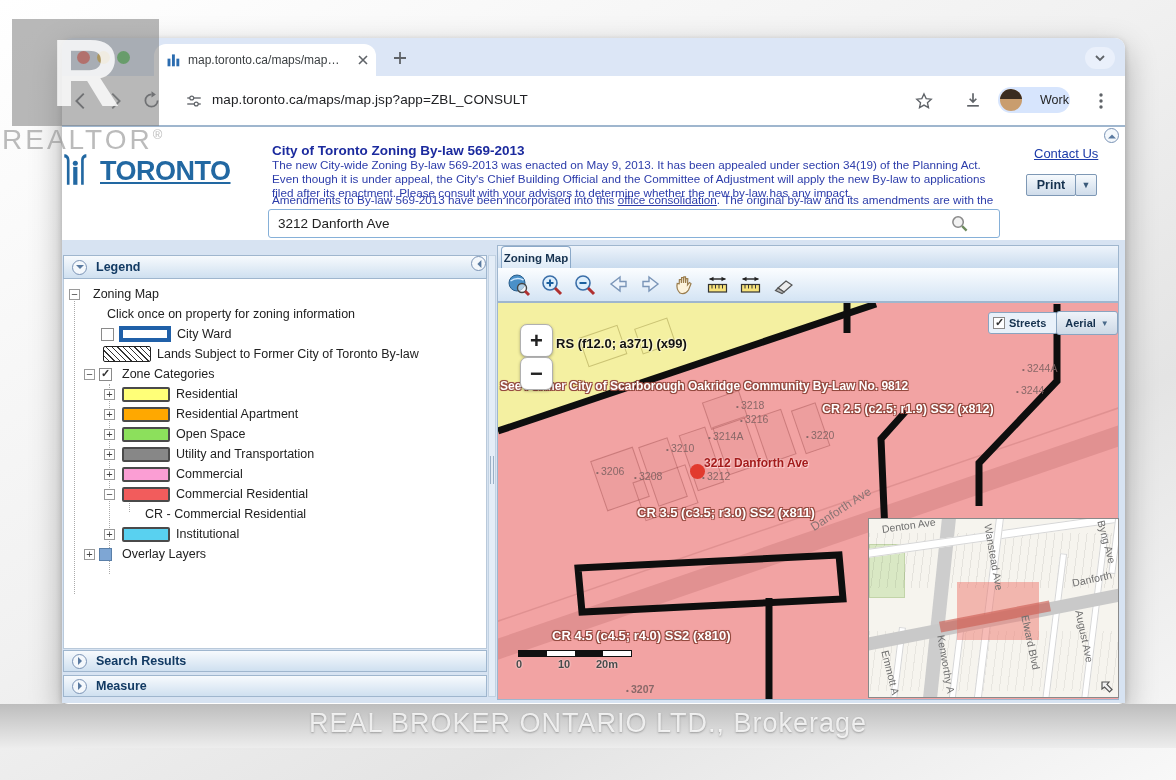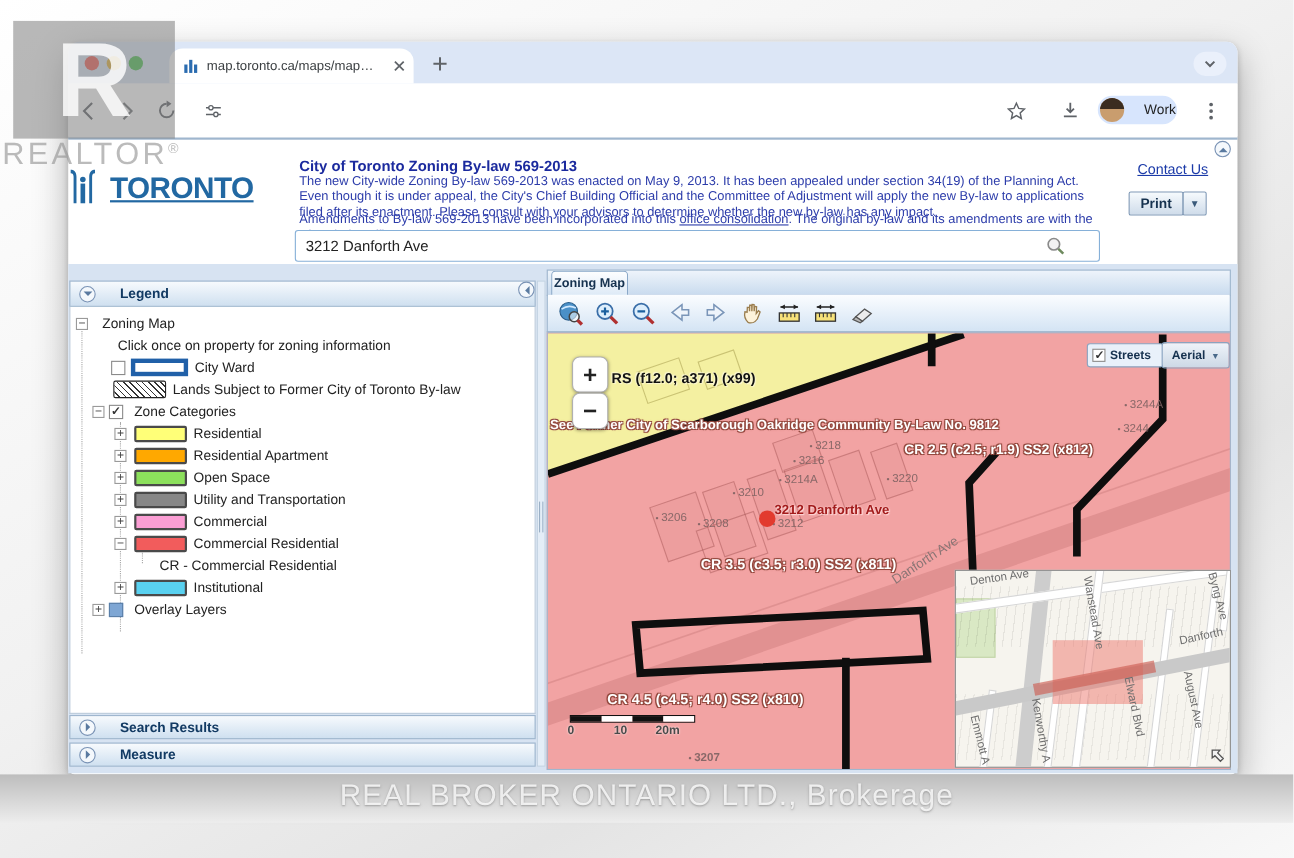--- a/index.html
+++ b/index.html
@@ -34,21 +34,21 @@
     font-family:"Liberation Sans",sans-serif;font-size:13.5px;color:#222;padding:0 30px 0 9px;outline:none;}
   .circbtn{width:13px;height:13px;border-radius:50%;border:1px solid #7a93b5;background:#f4f8fc;position:relative;}
   .tri-up::after,.tri-down::after,.tri-left::after,.tri-right::after{content:"";position:absolute;left:50%;top:50%;border:4px solid transparent;}
   .tri-up::after{border-bottom-color:#5a7aa0;transform:translate(-50%,-70%);}
   .tri-down::after{border-top-color:#5a7aa0;transform:translate(-50%,-25%);}
   .tri-left::after{border-right-color:#5a7aa0;transform:translate(-70%,-50%);}
   .tri-right::after{border-left-color:#5a7aa0;transform:translate(-25%,-50%);}
   
   .apparea{left:62px;top:240px;width:1063px;height:463px;background:#d7e3f2;}
   .panelbar{background:linear-gradient(#f7fafd,#cfe0f0);border:1px solid #9fb6ce;box-sizing:border-box;
-    display:flex;align-items:center;gap:22px;padding-left:8px;}
+    display:flex;align-items:center;gap:9px;padding-left:8px;}
   .panelbar .ptitle{font-size:12.5px;font-weight:bold;color:#123a63;}
   .sidebody{left:63px;top:279px;width:424px;height:370px;background:#fff;border:1px solid #b9c9da;border-top:none;box-sizing:border-box;}
   
   .trow{display:flex;align-items:center;height:20px;font-size:12.5px;color:#222;}
   .tog{width:11px;height:11px;border:1px solid #9a9a9a;background:#fff;box-sizing:border-box;
     font-size:11px;line-height:8px;text-align:center;color:#444;flex:0 0 auto;}
   .tog.minus::before{content:"−";} .tog.plus::before{content:"+";}
   .ck{width:13px;height:13px;border:1px solid #8a8a8a;background:#fff;box-sizing:border-box;position:relative;flex:0 0 auto;}
   .ck.checked::after{content:"✓";position:absolute;left:1px;top:-2px;font-size:11px;font-weight:bold;color:#333;}
   .ck.partial{background:#7ea6d4;border-color:#5a7fa8;}
@@ -137,20 +137,21 @@
   <svg class="abs" style="left:141px;top:90px;" width="21" height="21" viewBox="0 0 24 24">
     <path d="M19 12 A7 7 0 1 1 12 5" fill="none" stroke="#5f6368" stroke-width="2"></path>
     <path d="M12 1.5 L17 5 L12 8.5" fill="#5f6368"></path>
   </svg>
   <svg class="abs" style="left:185px;top:92px;" width="18" height="18" viewBox="0 0 24 24">
     <line x1="3" y1="8" x2="21" y2="8" stroke="#5f6368" stroke-width="1.8"></line>
       <circle cx="9" cy="8" r="2.6" fill="#fff" stroke="#5f6368" stroke-width="1.6"></circle>
     <line x1="3" y1="16" x2="21" y2="16" stroke="#5f6368" stroke-width="1.8"></line>
       <circle cx="15" cy="16" r="2.6" fill="#fff" stroke="#5f6368" stroke-width="1.6"></circle>
   </svg>
+  <div class="abs urltext">map.toronto.ca/maps/map.jsp?app=ZBL_CONSULT</div>
   <svg class="abs" style="left:914px;top:91px;" width="20" height="20" viewBox="0 0 24 24">
     <path d="M12 3.5 l2.6 5.6 6.1.7 -4.6 4.2 1.3 6 -5.4-3.1 -5.4 3.1 1.3-6 -4.6-4.2 6.1-.7 Z" fill="none" stroke="#5f6368" stroke-width="1.6"></path>
   </svg>
   <svg class="abs" style="left:963px;top:90px;" width="20" height="20" viewBox="0 0 24 24">
     <path d="M12 4 V14 M8 10.5 L12 14.5 L16 10.5" fill="none" stroke="#5f6368" stroke-width="2"></path>
     <path d="M5 19 H19" stroke="#5f6368" stroke-width="2"></path>
   </svg>
   <div class="abs chip">
     <div class="avatar"></div>
     <span class="chiptext">Work</span>
@@ -401,21 +402,21 @@
   <div class="rslab abs" style="left:556px;top:336px;">RS (f12.0; a371) (x99)</div>
   <div class="zlab abs" style="left:500px;top:379px;font-size:12px;">See Former City of Scarborough Oakridge Community By-Law No. 9812</div>
   <div class="zlab abs" style="left:822px;top:402px;">CR 2.5 (c2.5; r1.9) SS2 (x812)</div>
   <div class="markerlab abs" style="left:704px;top:456px;">3212 Danforth Ave</div>
   <div class="abs" style="left:690px;top:464px;width:15px;height:15px;border-radius:50%;background:#e23a2e;z-index:6;"></div>
   <div class="zlab abs" style="left:637px;top:505px;font-size:13px;">CR 3.5 (c3.5; r3.0) SS2  (x811)</div>
   <div class="zlab abs" style="left:552px;top:628px;font-size:13px;">CR 4.5 (c4.5; r4.0) SS2  (x810)</div>
   <div class="abs" style="left:808px;top:522px;font-size:12px;color:#8a7474;transform:rotate(-33deg);transform-origin:left top;z-index:4;white-space:nowrap;">Danforth Ave</div>
 
   <div class="hnum" style="left:736px;top:399px;">3218</div>
-  <div class="hnum" style="left:721px;top:413px;">3216</div>
+  <div class="hnum" style="left:740px;top:413px;">3216</div>
   <div class="hnum" style="left:708px;top:430px;">3214A</div>
   <div class="hnum" style="left:806px;top:429px;">3220</div>
   <div class="hnum" style="left:666px;top:442px;">3210</div>
   <div class="hnum" style="left:596px;top:465px;">3206</div>
   <div class="hnum" style="left:634px;top:470px;">3208</div>
   <div class="hnum" style="left:702px;top:470px;">3212</div>
   <div class="hnum" style="left:1022px;top:362px;">3244A</div>
   <div class="hnum" style="left:1016px;top:384px;">3244</div>
   <div class="hnum" style="left:626px;top:683px;font-weight:bold;">3207</div>
 

